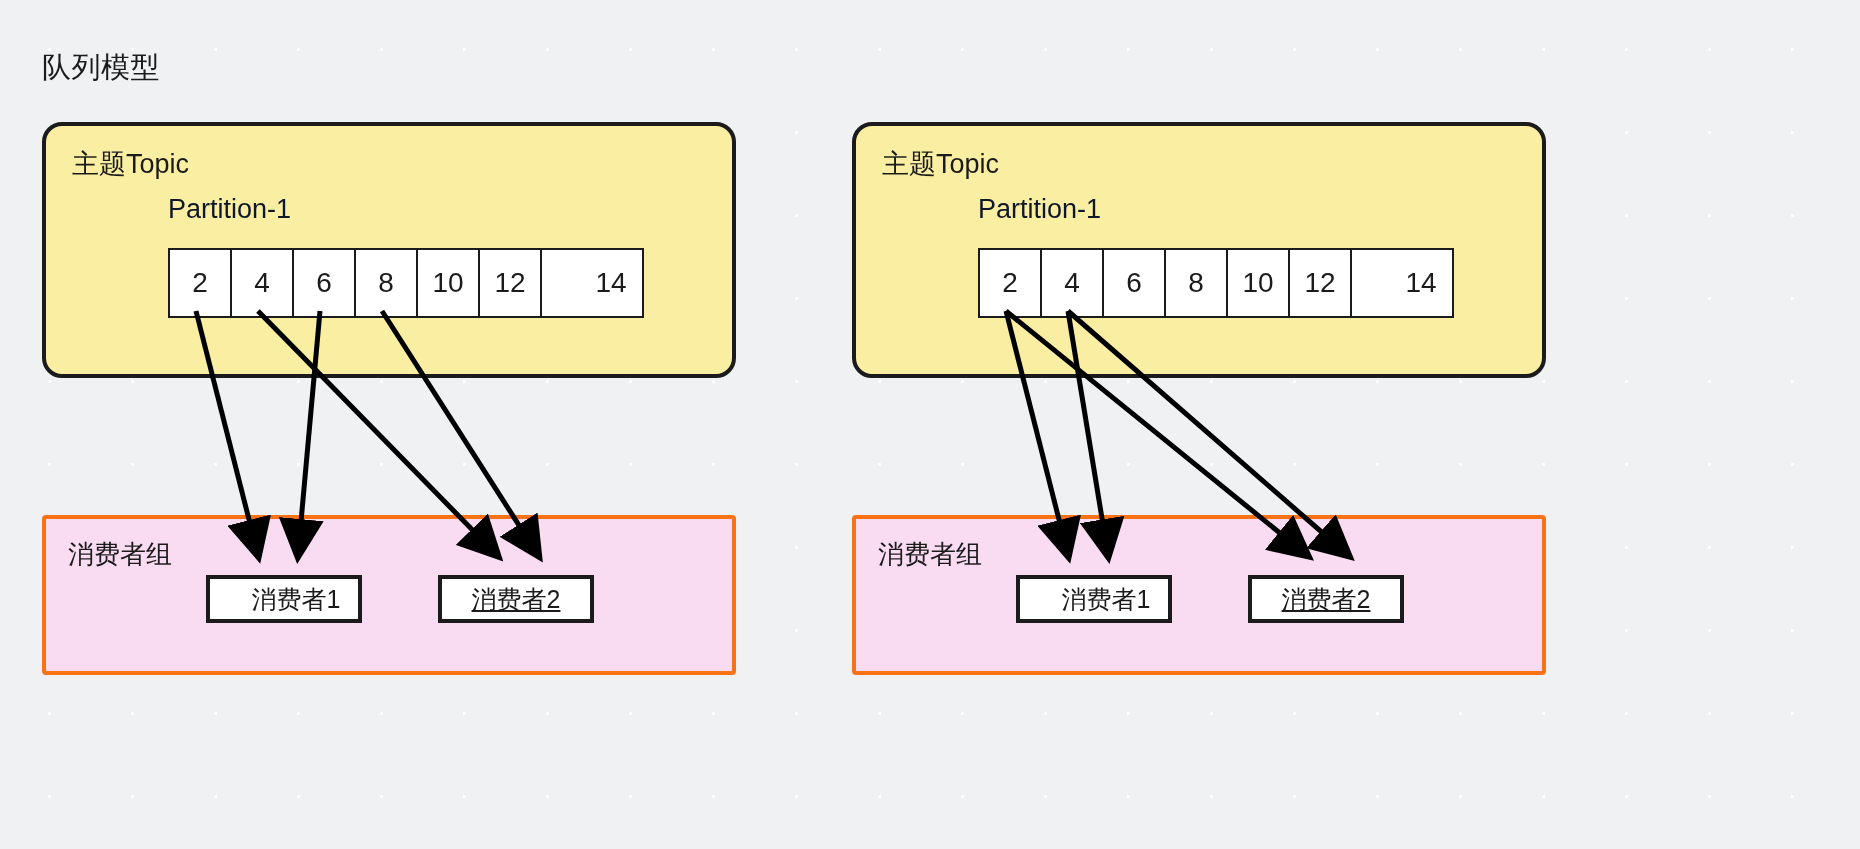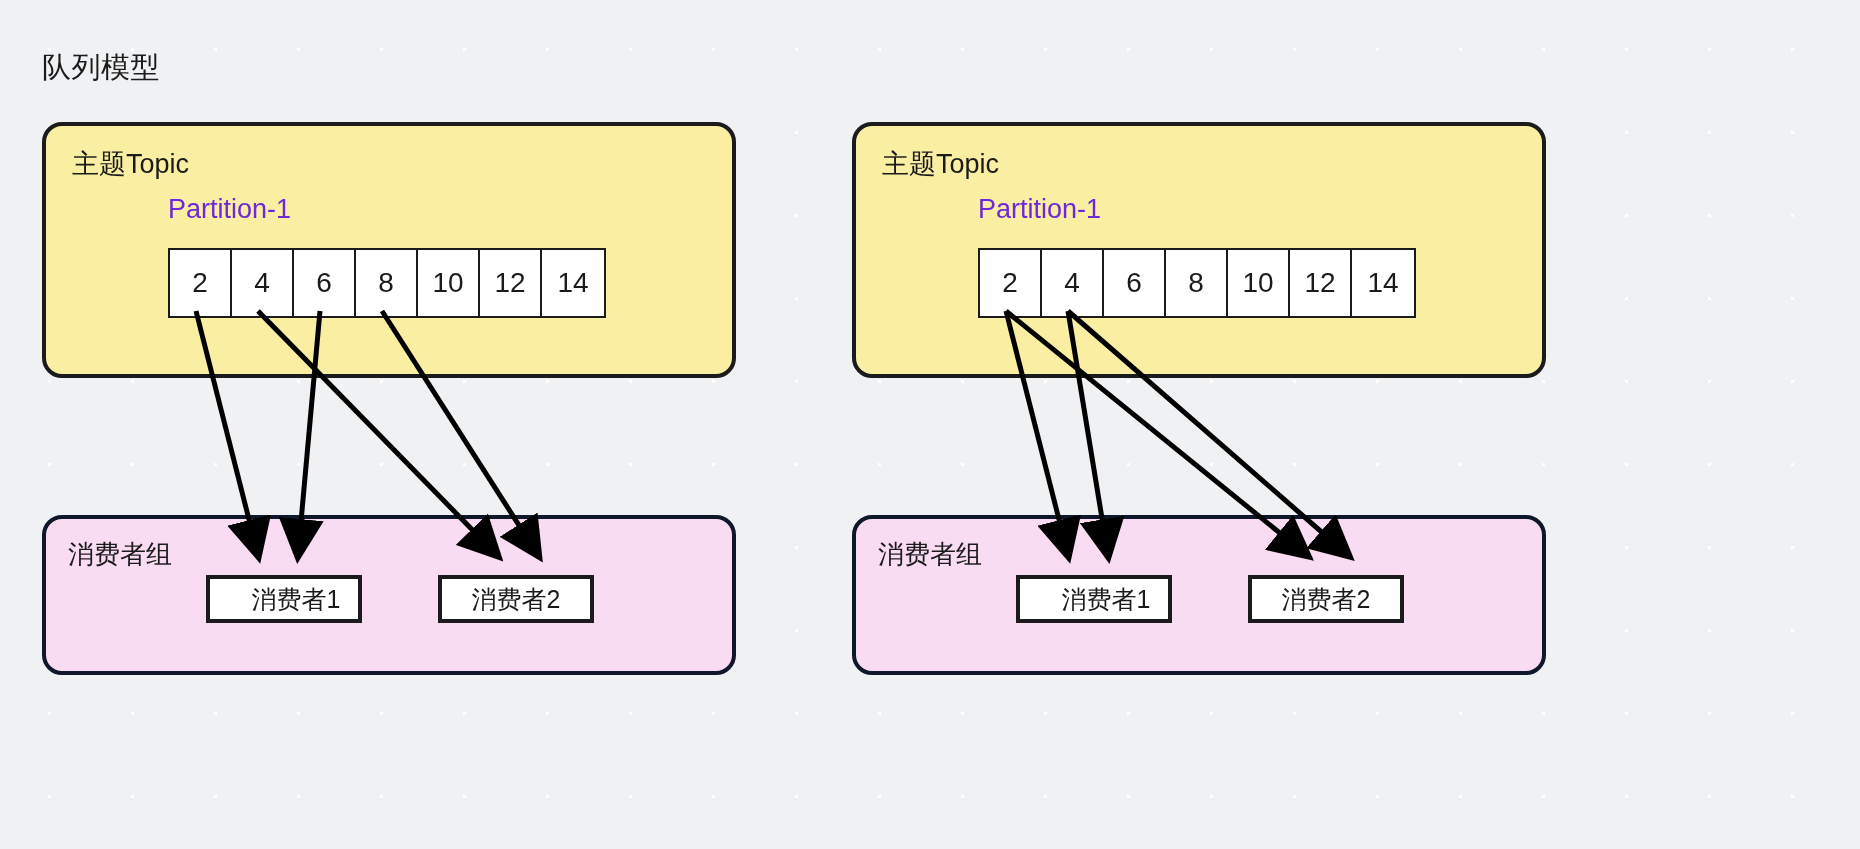--- a/index.html
+++ b/index.html
@@ -69,21 +69,21 @@
     top: 20px;
     font-size: 27px;
     color: #1b1b1b;
     white-space: nowrap;
   }
   .partition-label {
     position: absolute;
     left: 122px;
     top: 68px;
     font-size: 27px;
-    color: #6d28d9;
+    color: #0f172a;
     white-space: nowrap;
   }
 
   .partition-cells {
     position: absolute;
     left: 122px;
     top: 122px;
     display: flex;
     border: 2px solid #1b1b1b;
     background: #ffffff;
@@ -94,31 +94,31 @@
     height: 66px;
     border-right: 2px solid #1b1b1b;
     display: flex;
     align-items: center;
     justify-content: center;
     font-size: 28px;
     color: #1b1b1b;
     background: #ffffff;
     box-sizing: border-box;
   }
-  .cell:last-child { border-right: none; }
+  .cell:last-child { border-right: none; margin-left: 38px; }
 
   .group-box {
     position: absolute;
     left: 32px;
     top: 515px;
     width: 694px;
     height: 160px;
     background: #fadcf2;
-    border: 4px solid #0f172a;
-    border-radius: 20px;
+    border: 4px solid #f97316;
+    border-radius: 4px;
     box-sizing: border-box;
   }
   .group-label {
     position: absolute;
     left: 22px;
     top: 18px;
     font-size: 26px;
     color: #1b1b1b;
     white-space: nowrap;
   }
@@ -130,21 +130,21 @@
     background: #ffffff;
     border: 4px solid #1b1b1b;
     display: flex;
     align-items: center;
     justify-content: center;
     font-size: 25px;
     color: #1b1b1b;
     box-sizing: border-box;
   }
   .consumer-1 { left: 160px; padding-left: 24px; }
-  .consumer-2 { left: 392px; }
+  .consumer-2 { left: 392px; text-decoration: underline; }
 
   .arrow-layer {
     position: absolute;
     left: 0; top: 0;
     width: 830px;
     height: 849px;
     pointer-events: none;
   }
 
   .watermark {

